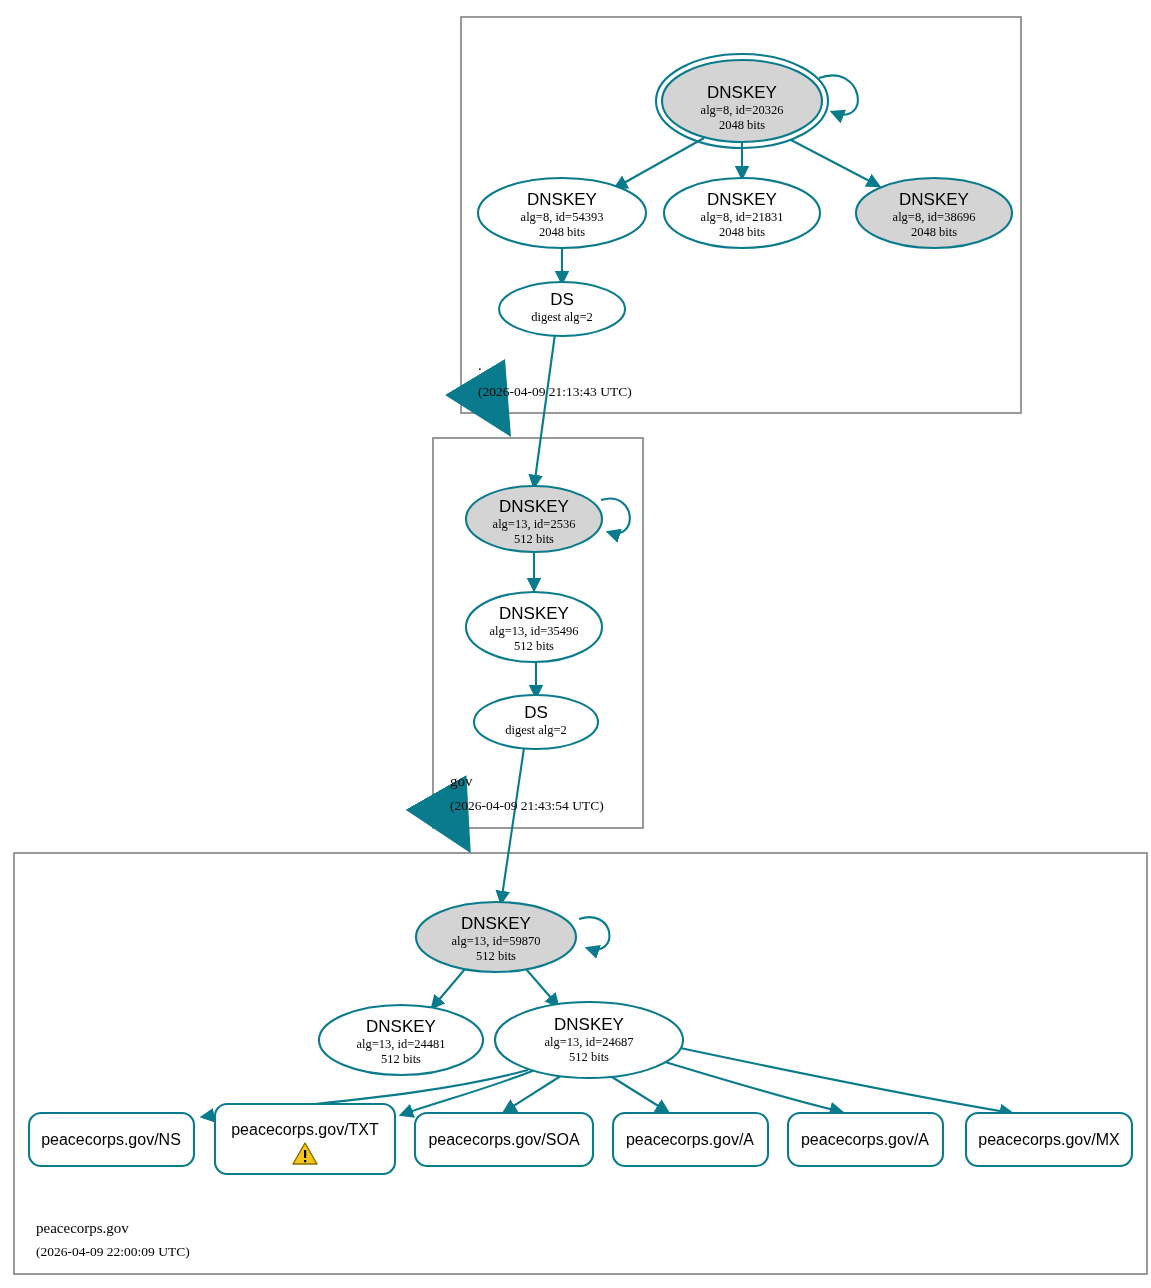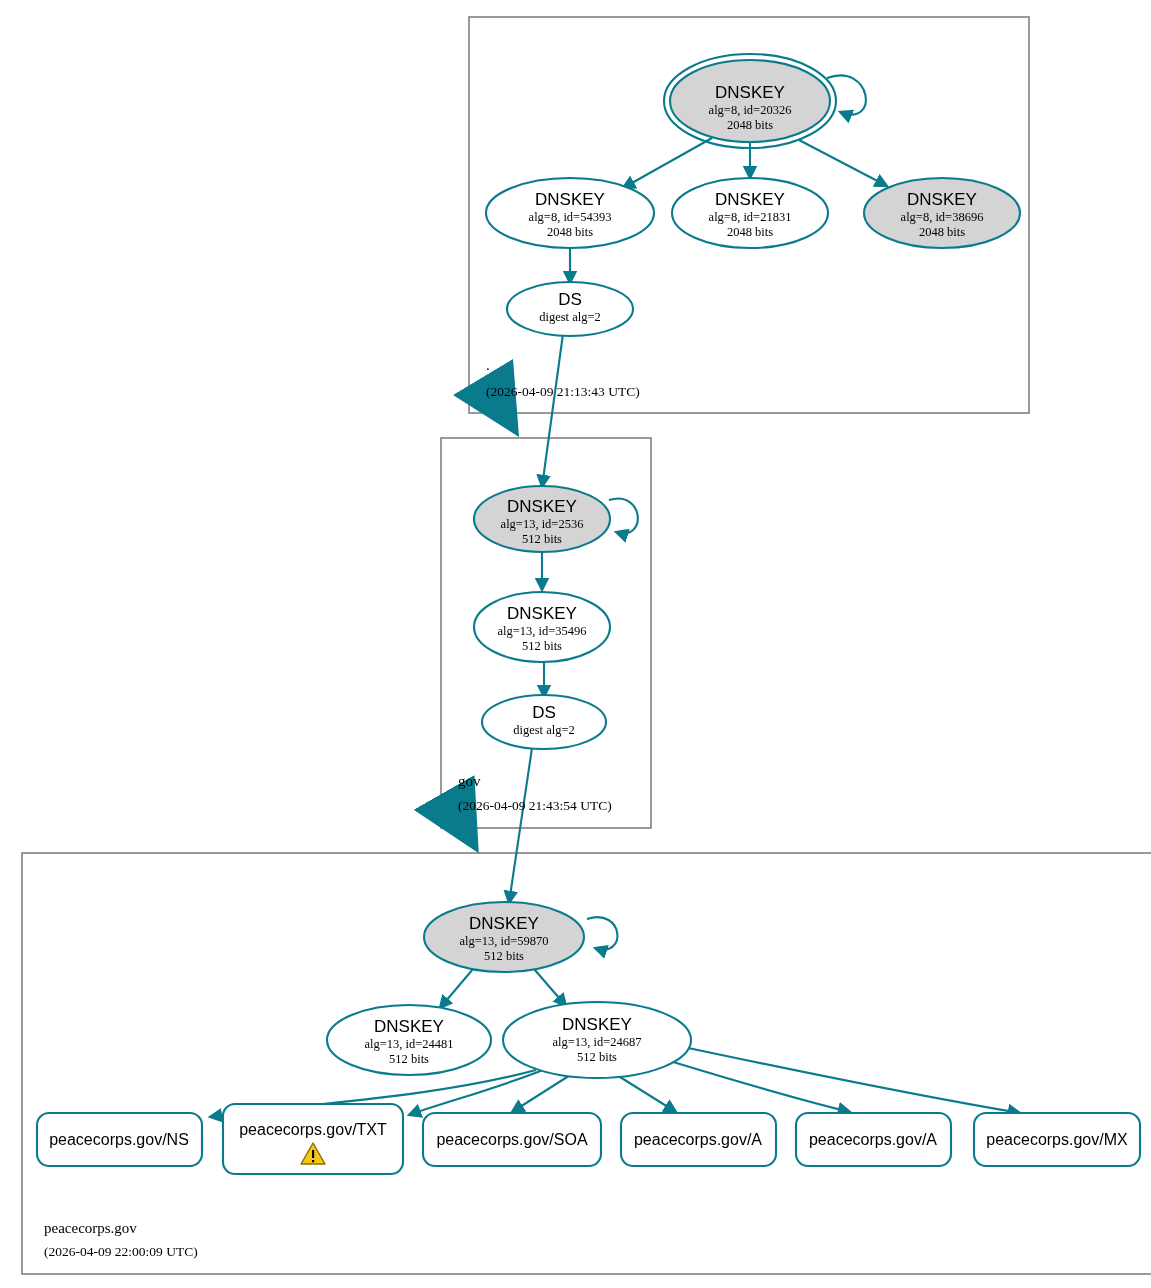--- a/index.html
+++ b/index.html
@@ -1,21 +1,21 @@
 <!DOCTYPE html>
 <html><head>
 <meta charset="utf-8">
 <style>
   html,body{margin:0;padding:0;background:#ffffff;}
   body{
     width:1151px;height:1288px;position:relative;overflow:hidden;
     font-family:"Liberation Sans", sans-serif;
     color:#000000;
   }
-  #stage{position:absolute;left:12px;top:0;width:1030px;height:1288px;}
+  #stage{position:absolute;left:4px;top:0;width:1030px;height:1288px;}
   svg#canvas{position:absolute;left:0;top:0;width:1151px;height:1288px;}
 
   
   .zone-box{fill:#ffffff;stroke:#808080;stroke-width:1.6;}
 
   
   .node-ell{stroke:#0a7b8c;stroke-width:2.1;fill:#ffffff;}
   .node-ell.shaded{fill:#d4d4d4;}
   .node-ell.anchor-outer{fill:none;stroke-width:2.1;}
   .rrset-box{stroke:#0a7b8c;stroke-width:2.1;fill:#ffffff;}

